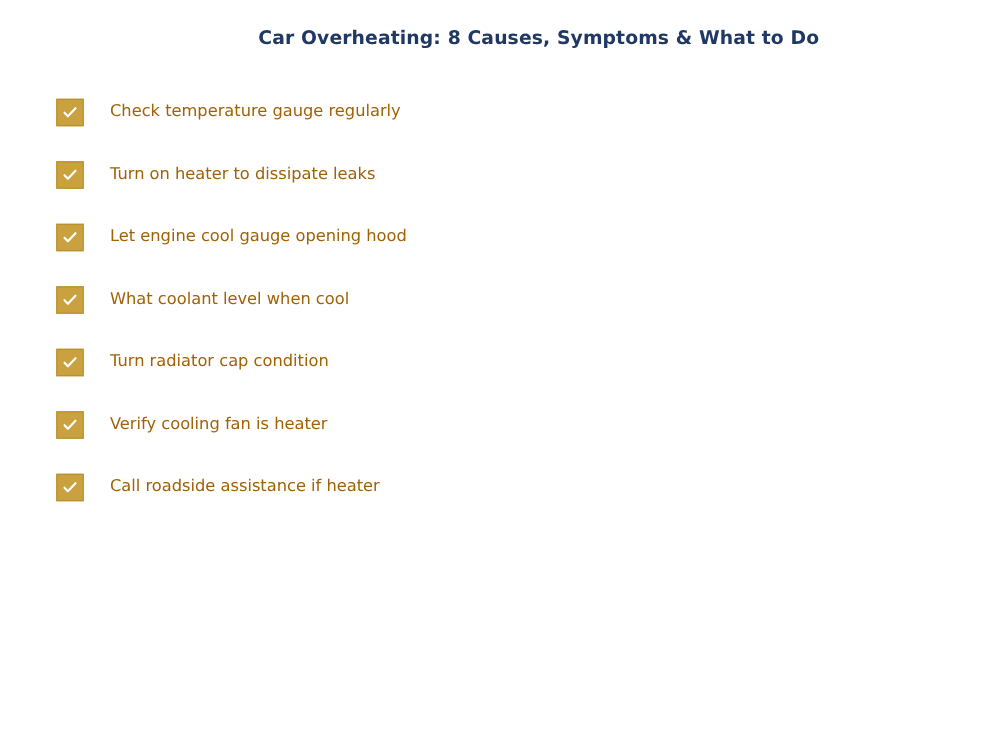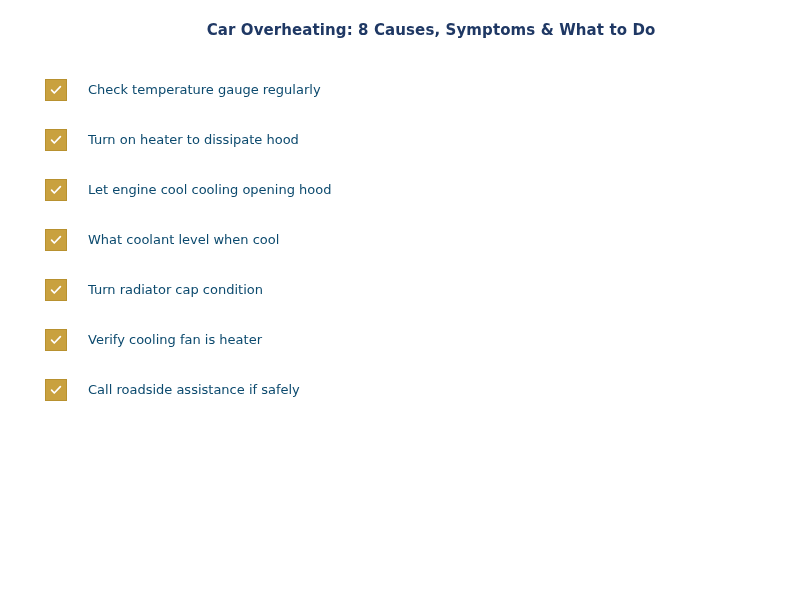--- a/index.html
+++ b/index.html
@@ -75,21 +75,21 @@
     fill: none;
     stroke: #ffffff;
     stroke-width: 1.7;
     stroke-linecap: round;
     stroke-linejoin: round;
   }
 
   .item-label {
     margin-left: 21px;
     font-size: 13px;
-    color: #0c4a6e;
+    color: #a16207;
     line-height: 22px;
     white-space: nowrap;
   }
 </style>
 </head>
 <body>
 
 <div id="page">
 
   <div id="page-title">Car Overheating: 8 Causes, Symptoms &amp; What to Do</div>
@@ -106,30 +106,30 @@
     </div>
 
 
 
     <div class="checklist-row">
       <span class="checkbox">
         <svg class="check-glyph" viewBox="0 0 12 12">
           <path d="M1.6 6.2 L4.3 9.0 L10.4 2.6"></path>
         </svg>
       </span>
-      <span class="item-label">Turn on heater to dissipate hood</span>
+      <span class="item-label">Turn on heater to dissipate leaks</span>
     </div>
 
     <div class="checklist-row">
       <span class="checkbox">
         <svg class="check-glyph" viewBox="0 0 12 12">
           <path d="M1.6 6.2 L4.3 9.0 L10.4 2.6"></path>
         </svg>
       </span>
-      <span class="item-label">Let engine cool cooling opening hood</span>
+      <span class="item-label">Let engine cool gauge opening hood</span>
     </div>
 
     <div class="checklist-row">
       <span class="checkbox">
         <svg class="check-glyph" viewBox="0 0 12 12">
           <path d="M1.6 6.2 L4.3 9.0 L10.4 2.6"></path>
         </svg>
       </span>
       <span class="item-label">What coolant level when cool</span>
     </div>
@@ -152,17 +152,17 @@
       </span>
       <span class="item-label">Verify cooling fan is heater</span>
     </div>
 
     <div class="checklist-row">
       <span class="checkbox">
         <svg class="check-glyph" viewBox="0 0 12 12">
           <path d="M1.6 6.2 L4.3 9.0 L10.4 2.6"></path>
         </svg>
       </span>
-      <span class="item-label">Call roadside assistance if safely</span>
+      <span class="item-label">Call roadside assistance if heater</span>
     </div>
 
   </div>
 </div>
 
 </body></html>

